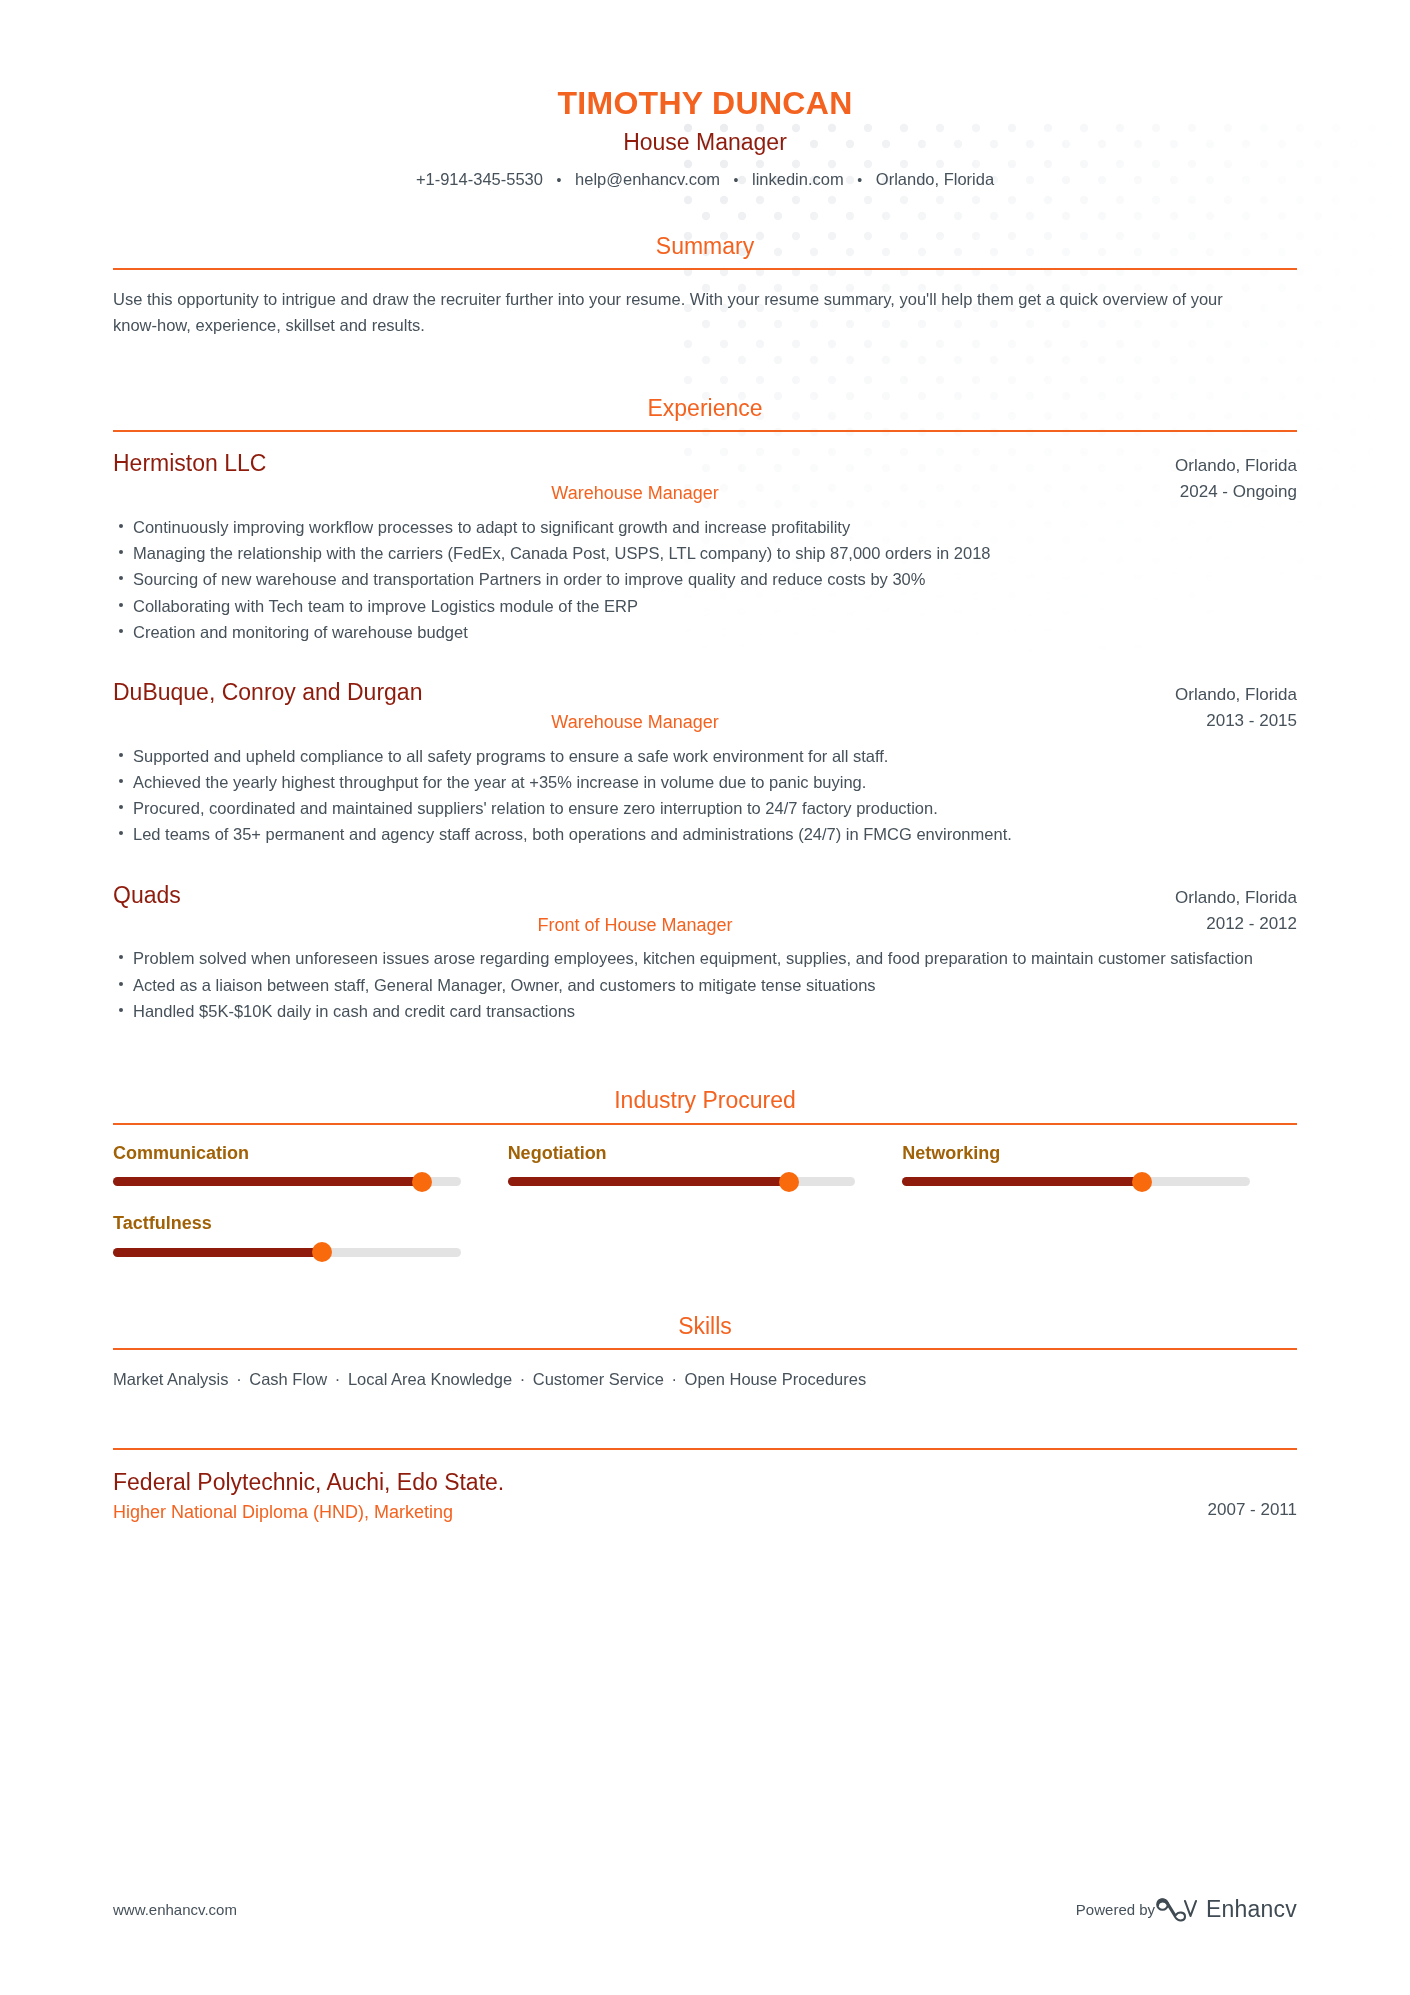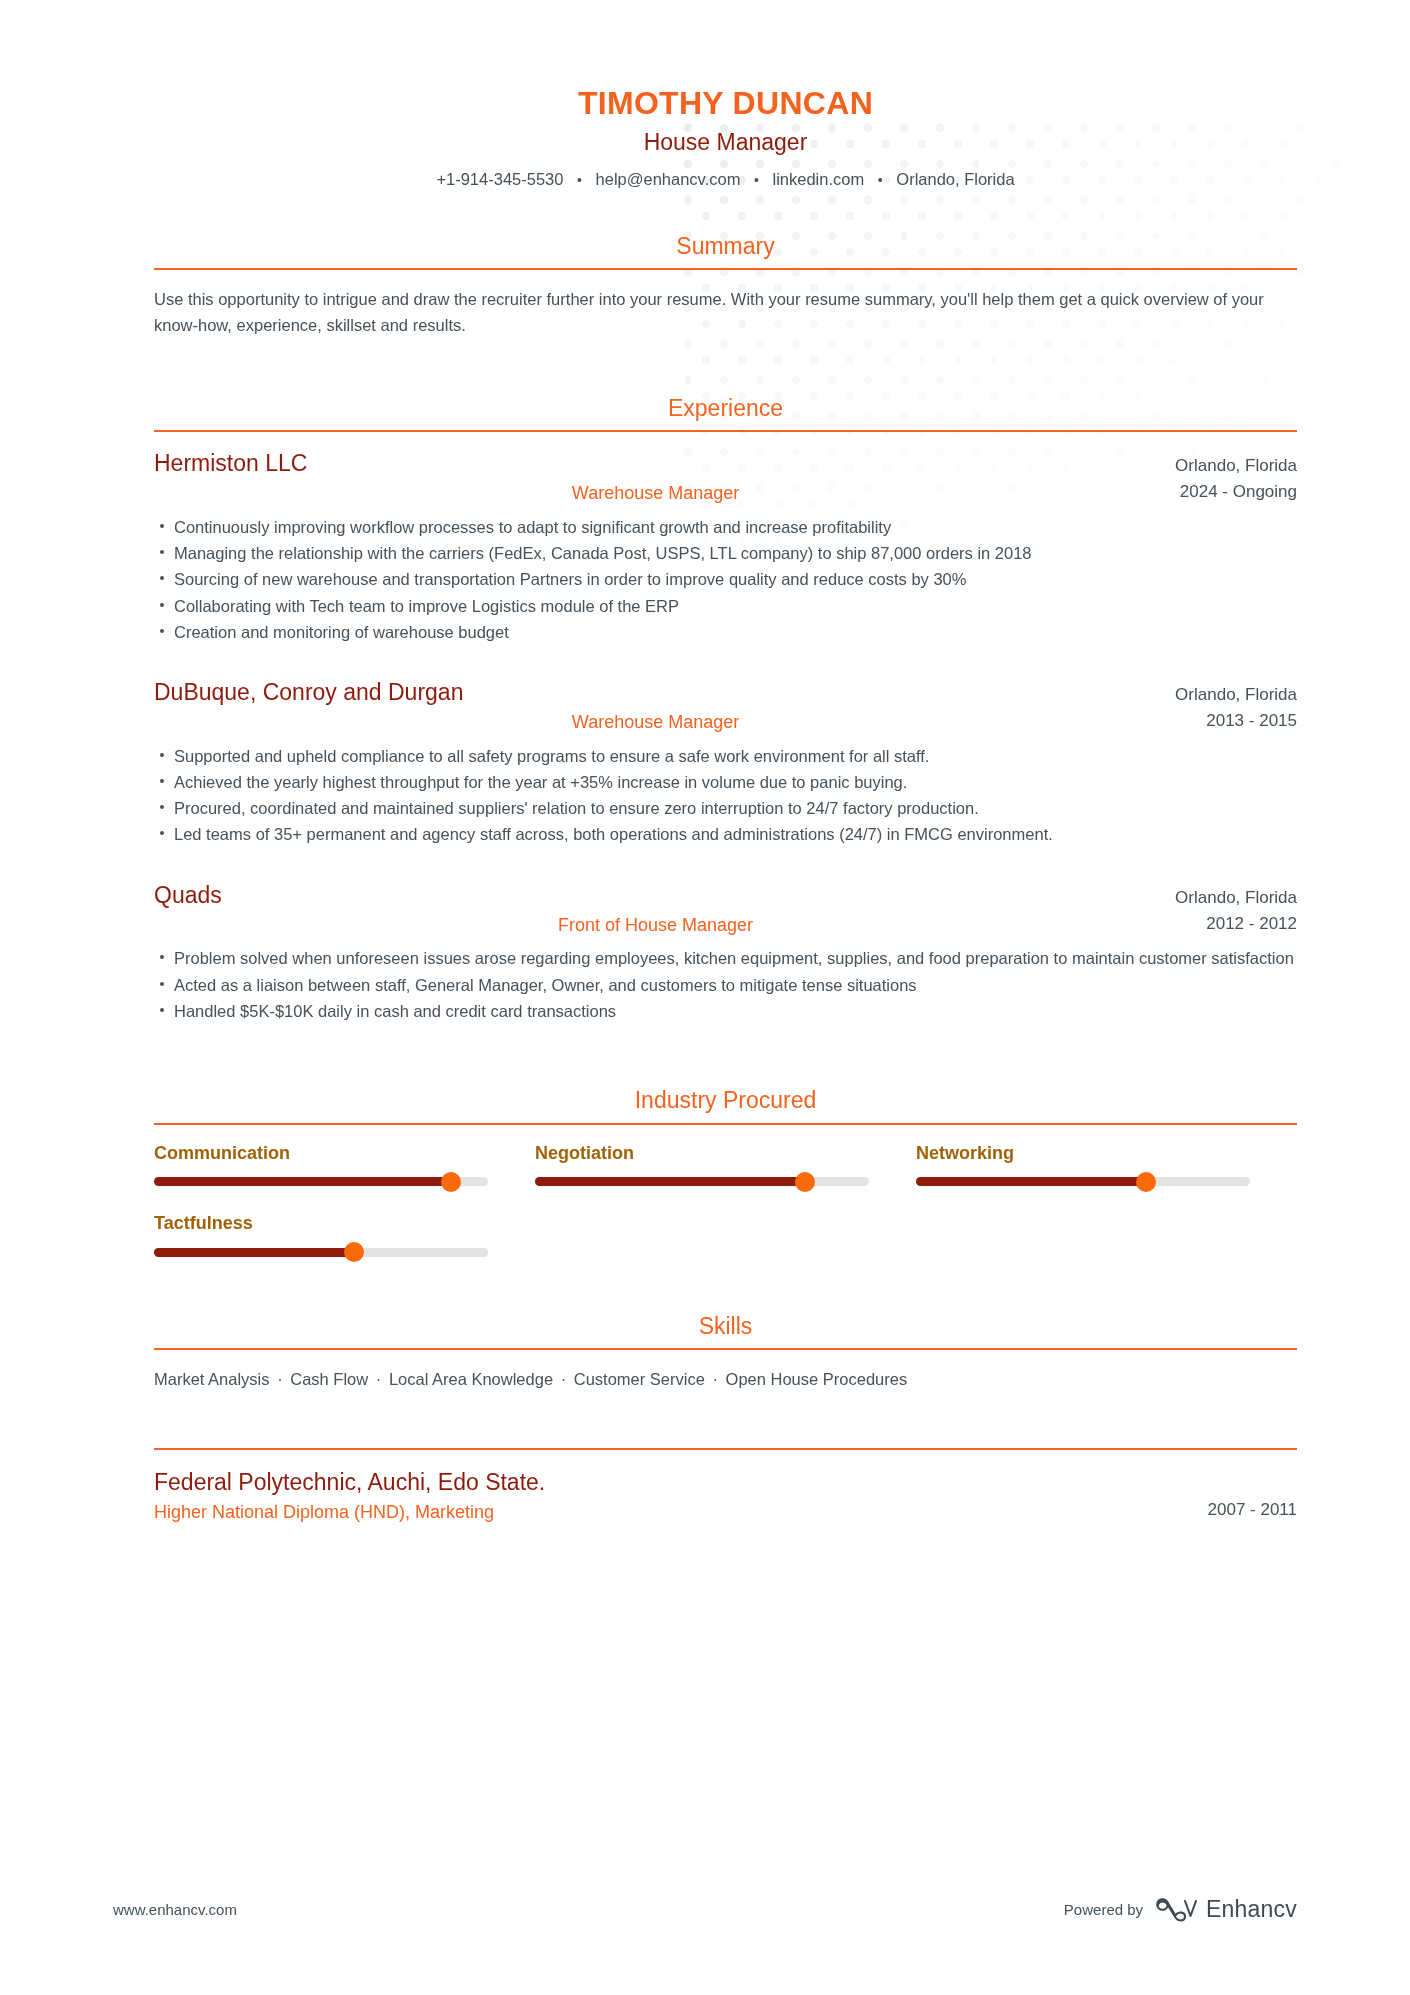--- a/index.html
+++ b/index.html
@@ -19,21 +19,21 @@
   }
   
   .dotfield{
     position:absolute;
     top:120px; right:0px;
     width:730px; height:560px;
     pointer-events:none;
     z-index:0;
   }
   .dotfield svg{display:block;}
-  .content{position:relative;z-index:2;margin-left:41px;}
+  .content{position:relative;z-index:2;}
 
   
   .hdr{ text-align:center; padding-top:86px; }
   .name{
     font-size:32px;
     font-weight:bold;
     letter-spacing:0.3px;
     color:#f4621f;
     line-height:1.1;
   }
@@ -220,21 +220,20 @@
     justify-content:space-between;
     z-index:3;
   }
   .footer-url{
     font-size:15px;
     color:#46515a;
   }
   .footer-brand{
     display:flex;
     align-items:center;
-    gap:12px;
   }
   .powered{
     font-size:15px;
     color:#46515a;
   }
   .brandmark{display:flex;align-items:center;gap:9px;}
   .brandname{
     font-size:23px;
     color:#3f4a52;
     letter-spacing:0.2px;

